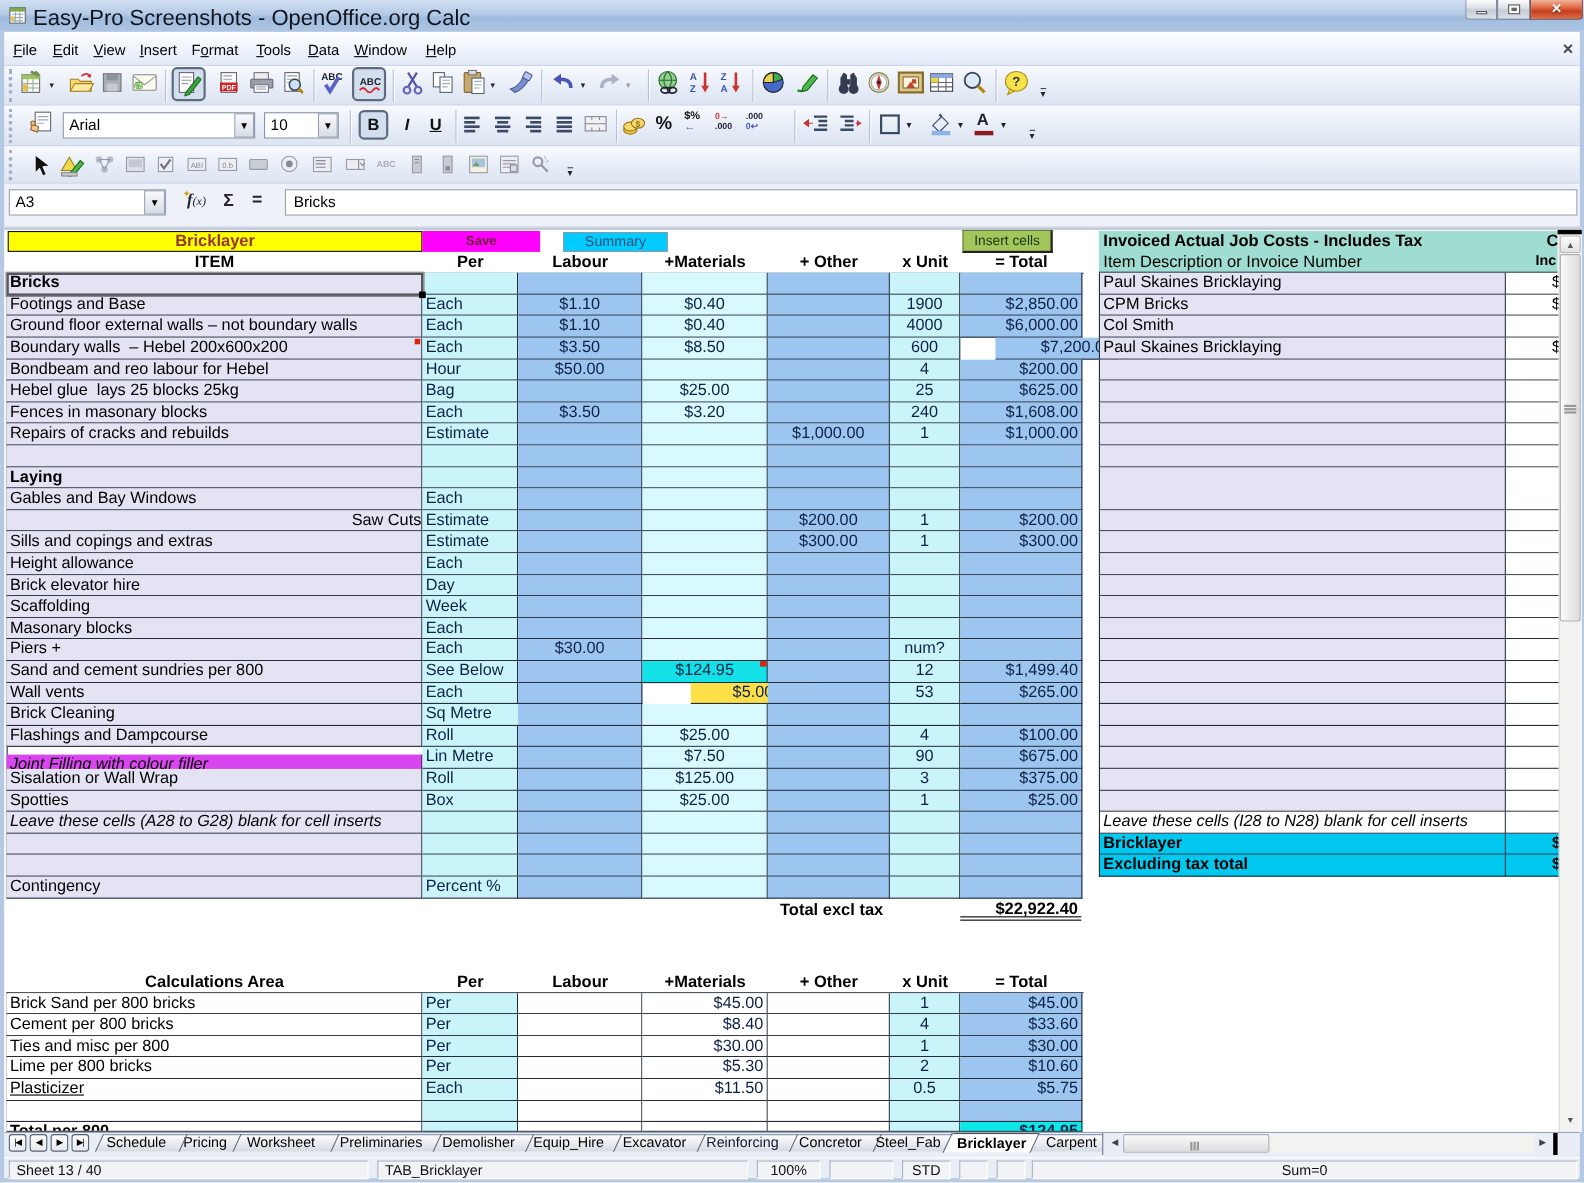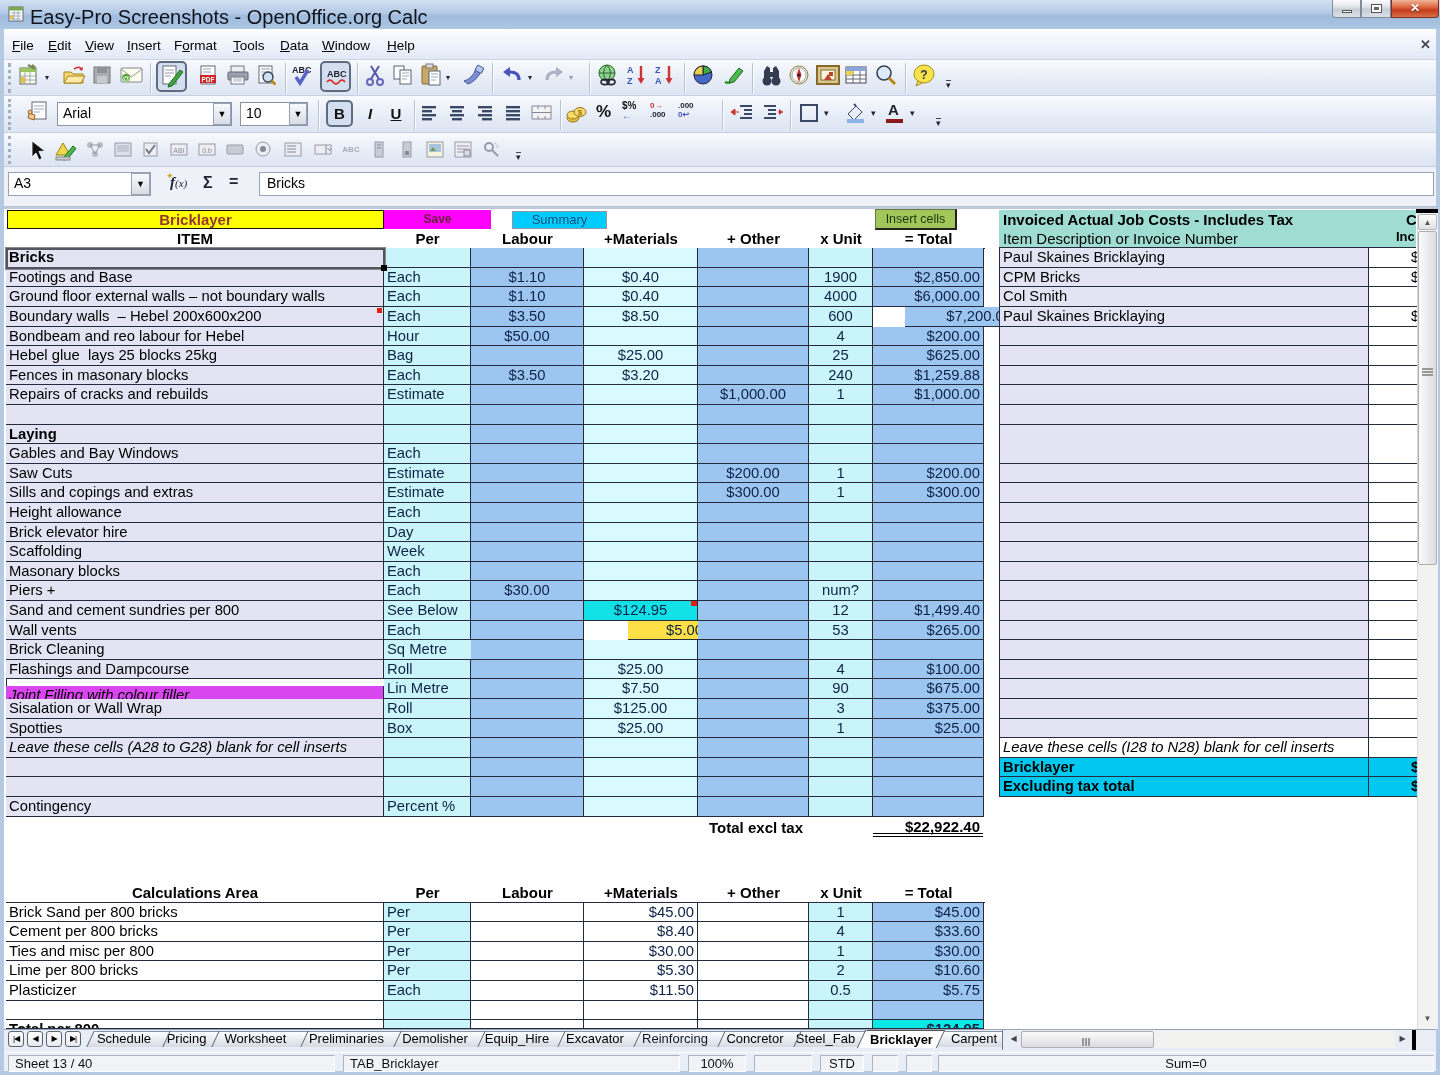--- a/index.html
+++ b/index.html
@@ -432,21 +432,21 @@
 <div class="c ct" style="left:584.0px;top:346.2px;width:114.0px;height:19.6px;background:#d8f9fe;">$25.00</div>
 <div class="c ct" style="left:698.0px;top:346.2px;width:111.0px;height:19.6px;background:#9cc6f0;"></div>
 <div class="c ct" style="left:809.0px;top:346.2px;width:64.0px;height:19.6px;background:#c9f5fa;">25</div>
 <div class="c rt" style="left:873.0px;top:346.2px;width:111.0px;height:19.6px;background:#9cc6f0;">$625.00</div>
 <div class="c lt blk" style="left:6.0px;top:365.8px;width:378.0px;height:19.6px;background:#e3e3f3;">Fences in masonary blocks</div>
 <div class="c lt" style="left:384.0px;top:365.8px;width:87.0px;height:19.6px;background:#c9f5fa;">Each</div>
 <div class="c ct" style="left:471.0px;top:365.8px;width:113.0px;height:19.6px;background:#9cc6f0;">$3.50</div>
 <div class="c ct" style="left:584.0px;top:365.8px;width:114.0px;height:19.6px;background:#d8f9fe;">$3.20</div>
 <div class="c ct" style="left:698.0px;top:365.8px;width:111.0px;height:19.6px;background:#9cc6f0;"></div>
 <div class="c ct" style="left:809.0px;top:365.8px;width:64.0px;height:19.6px;background:#c9f5fa;">240</div>
-<div class="c rt" style="left:873.0px;top:365.8px;width:111.0px;height:19.6px;background:#9cc6f0;">$1,259.88</div>
+<div class="c rt" style="left:873.0px;top:365.8px;width:111.0px;height:19.6px;background:#9cc6f0;">$1,608.00</div>
 <div class="c lt blk" style="left:6.0px;top:385.4px;width:378.0px;height:19.6px;background:#e3e3f3;">Repairs of cracks and rebuilds</div>
 <div class="c lt" style="left:384.0px;top:385.4px;width:87.0px;height:19.6px;background:#c9f5fa;">Estimate</div>
 <div class="c ct" style="left:471.0px;top:385.4px;width:113.0px;height:19.6px;background:#9cc6f0;"></div>
 <div class="c ct" style="left:584.0px;top:385.4px;width:114.0px;height:19.6px;background:#d8f9fe;"></div>
 <div class="c ct" style="left:698.0px;top:385.4px;width:111.0px;height:19.6px;background:#9cc6f0;">$1,000.00</div>
 <div class="c ct" style="left:809.0px;top:385.4px;width:64.0px;height:19.6px;background:#c9f5fa;">1</div>
 <div class="c rt" style="left:873.0px;top:385.4px;width:111.0px;height:19.6px;background:#9cc6f0;">$1,000.00</div>
 <div class="c lt blk" style="left:6.0px;top:405.0px;width:378.0px;height:19.6px;background:#e3e3f3;"></div>
 <div class="c lt" style="left:384.0px;top:405.0px;width:87.0px;height:19.6px;background:#c9f5fa;"></div>
 <div class="c ct" style="left:471.0px;top:405.0px;width:113.0px;height:19.6px;background:#9cc6f0;"></div>
@@ -461,21 +461,21 @@
 <div class="c ct" style="left:698.0px;top:424.6px;width:111.0px;height:19.6px;background:#9cc6f0;"></div>
 <div class="c ct" style="left:809.0px;top:424.6px;width:64.0px;height:19.6px;background:#c9f5fa;"></div>
 <div class="c rt" style="left:873.0px;top:424.6px;width:111.0px;height:19.6px;background:#9cc6f0;"></div>
 <div class="c lt blk" style="left:6.0px;top:444.2px;width:378.0px;height:19.6px;background:#e3e3f3;">Gables and Bay Windows</div>
 <div class="c lt" style="left:384.0px;top:444.2px;width:87.0px;height:19.6px;background:#c9f5fa;">Each</div>
 <div class="c ct" style="left:471.0px;top:444.2px;width:113.0px;height:19.6px;background:#9cc6f0;"></div>
 <div class="c ct" style="left:584.0px;top:444.2px;width:114.0px;height:19.6px;background:#d8f9fe;"></div>
 <div class="c ct" style="left:698.0px;top:444.2px;width:111.0px;height:19.6px;background:#9cc6f0;"></div>
 <div class="c ct" style="left:809.0px;top:444.2px;width:64.0px;height:19.6px;background:#c9f5fa;"></div>
 <div class="c rt" style="left:873.0px;top:444.2px;width:111.0px;height:19.6px;background:#9cc6f0;"></div>
-<div class="c lt blk" style="left:6.0px;top:463.8px;width:378.0px;height:19.6px;background:#e3e3f3;">Saw Cuts</div>
+<div class="c lt blk" style="left:6.0px;top:463.8px;width:378.0px;height:19.6px;background:#e3e3f3;text-align:right;">Saw Cuts</div>
 <div class="c lt" style="left:384.0px;top:463.8px;width:87.0px;height:19.6px;background:#c9f5fa;">Estimate</div>
 <div class="c ct" style="left:471.0px;top:463.8px;width:113.0px;height:19.6px;background:#9cc6f0;"></div>
 <div class="c ct" style="left:584.0px;top:463.8px;width:114.0px;height:19.6px;background:#d8f9fe;"></div>
 <div class="c ct" style="left:698.0px;top:463.8px;width:111.0px;height:19.6px;background:#9cc6f0;">$200.00</div>
 <div class="c ct" style="left:809.0px;top:463.8px;width:64.0px;height:19.6px;background:#c9f5fa;">1</div>
 <div class="c rt" style="left:873.0px;top:463.8px;width:111.0px;height:19.6px;background:#9cc6f0;">$200.00</div>
 <div class="c lt blk" style="left:6.0px;top:483.4px;width:378.0px;height:19.6px;background:#e3e3f3;">Sills and copings and extras</div>
 <div class="c lt" style="left:384.0px;top:483.4px;width:87.0px;height:19.6px;background:#c9f5fa;">Estimate</div>
 <div class="c ct" style="left:471.0px;top:483.4px;width:113.0px;height:19.6px;background:#9cc6f0;"></div>
 <div class="c ct" style="left:584.0px;top:483.4px;width:114.0px;height:19.6px;background:#d8f9fe;"></div>
@@ -632,21 +632,21 @@
 <div class="c ct" style="left:698.0px;top:941.8px;width:111.0px;height:19.6px;background:#fff;"></div>
 <div class="c ct" style="left:809.0px;top:941.8px;width:64.0px;height:19.6px;background:#c9f5fa;">1</div>
 <div class="c rt" style="left:873.0px;top:941.8px;width:111.0px;height:19.6px;background:#9cc6f0;">$30.00</div>
 <div class="c lt blk" style="left:6.0px;top:961.4px;width:378.0px;height:19.6px;background:#fff;">Lime per 800 bricks</div>
 <div class="c lt" style="left:384.0px;top:961.4px;width:87.0px;height:19.6px;background:#c9f5fa;">Per</div>
 <div class="c ct" style="left:471.0px;top:961.4px;width:113.0px;height:19.6px;background:#fff;"></div>
 <div class="c rt" style="left:584.0px;top:961.4px;width:114.0px;height:19.6px;background:#fff;">$5.30</div>
 <div class="c ct" style="left:698.0px;top:961.4px;width:111.0px;height:19.6px;background:#fff;"></div>
 <div class="c ct" style="left:809.0px;top:961.4px;width:64.0px;height:19.6px;background:#c9f5fa;">2</div>
 <div class="c rt" style="left:873.0px;top:961.4px;width:111.0px;height:19.6px;background:#9cc6f0;">$10.60</div>
-<div class="c lt blk" style="left:6.0px;top:981.0px;width:378.0px;height:19.6px;background:#fff;">Plasticizer</div>
+<div class="c lt blk" style="left:6.0px;top:981.0px;width:378.0px;height:19.6px;background:#fff;text-decoration:underline;">Plasticizer</div>
 <div class="c lt" style="left:384.0px;top:981.0px;width:87.0px;height:19.6px;background:#c9f5fa;">Each</div>
 <div class="c ct" style="left:471.0px;top:981.0px;width:113.0px;height:19.6px;background:#fff;"></div>
 <div class="c rt" style="left:584.0px;top:981.0px;width:114.0px;height:19.6px;background:#fff;">$11.50</div>
 <div class="c ct" style="left:698.0px;top:981.0px;width:111.0px;height:19.6px;background:#fff;"></div>
 <div class="c ct" style="left:809.0px;top:981.0px;width:64.0px;height:19.6px;background:#c9f5fa;">0.5</div>
 <div class="c rt" style="left:873.0px;top:981.0px;width:111.0px;height:19.6px;background:#9cc6f0;">$5.75</div>
 <div class="c lt blk" style="left:6.0px;top:1000.6px;width:378.0px;height:19.6px;background:#fff;"></div>
 <div class="c lt" style="left:384.0px;top:1000.6px;width:87.0px;height:19.6px;background:#c9f5fa;"></div>
 <div class="c ct" style="left:471.0px;top:1000.6px;width:113.0px;height:19.6px;background:#fff;"></div>
 <div class="c rt" style="left:584.0px;top:1000.6px;width:114.0px;height:19.6px;background:#fff;"></div>

